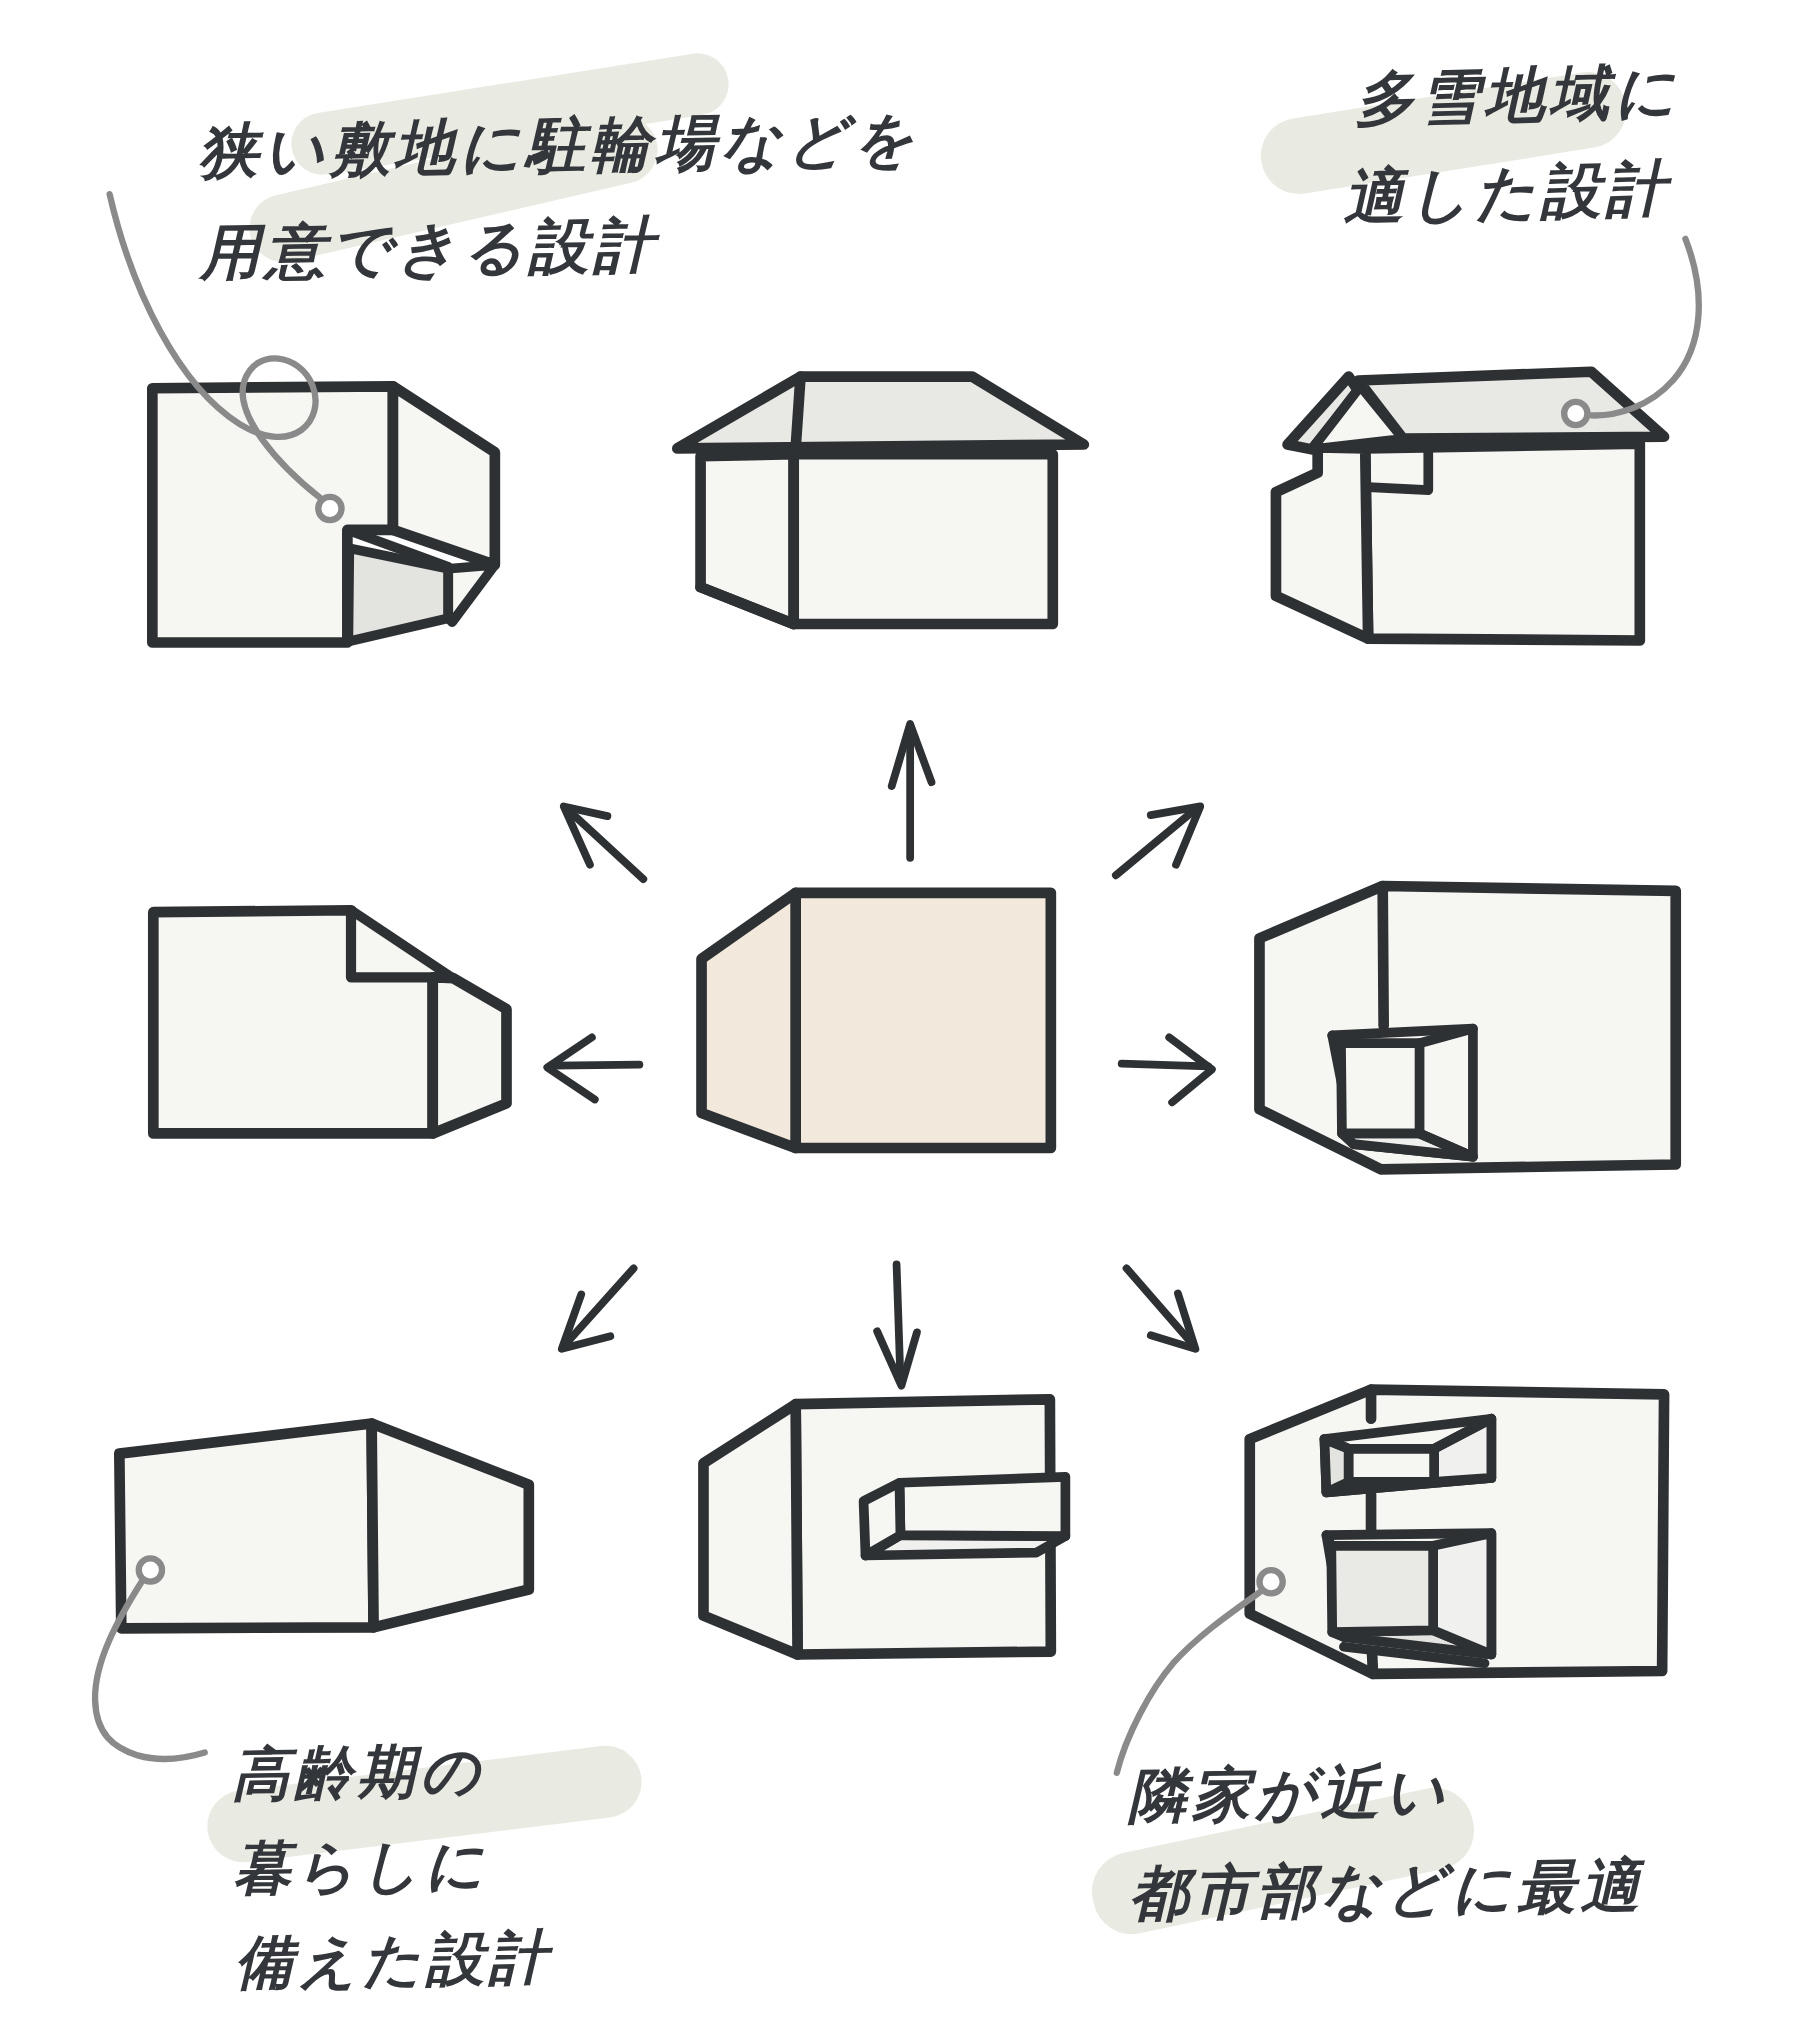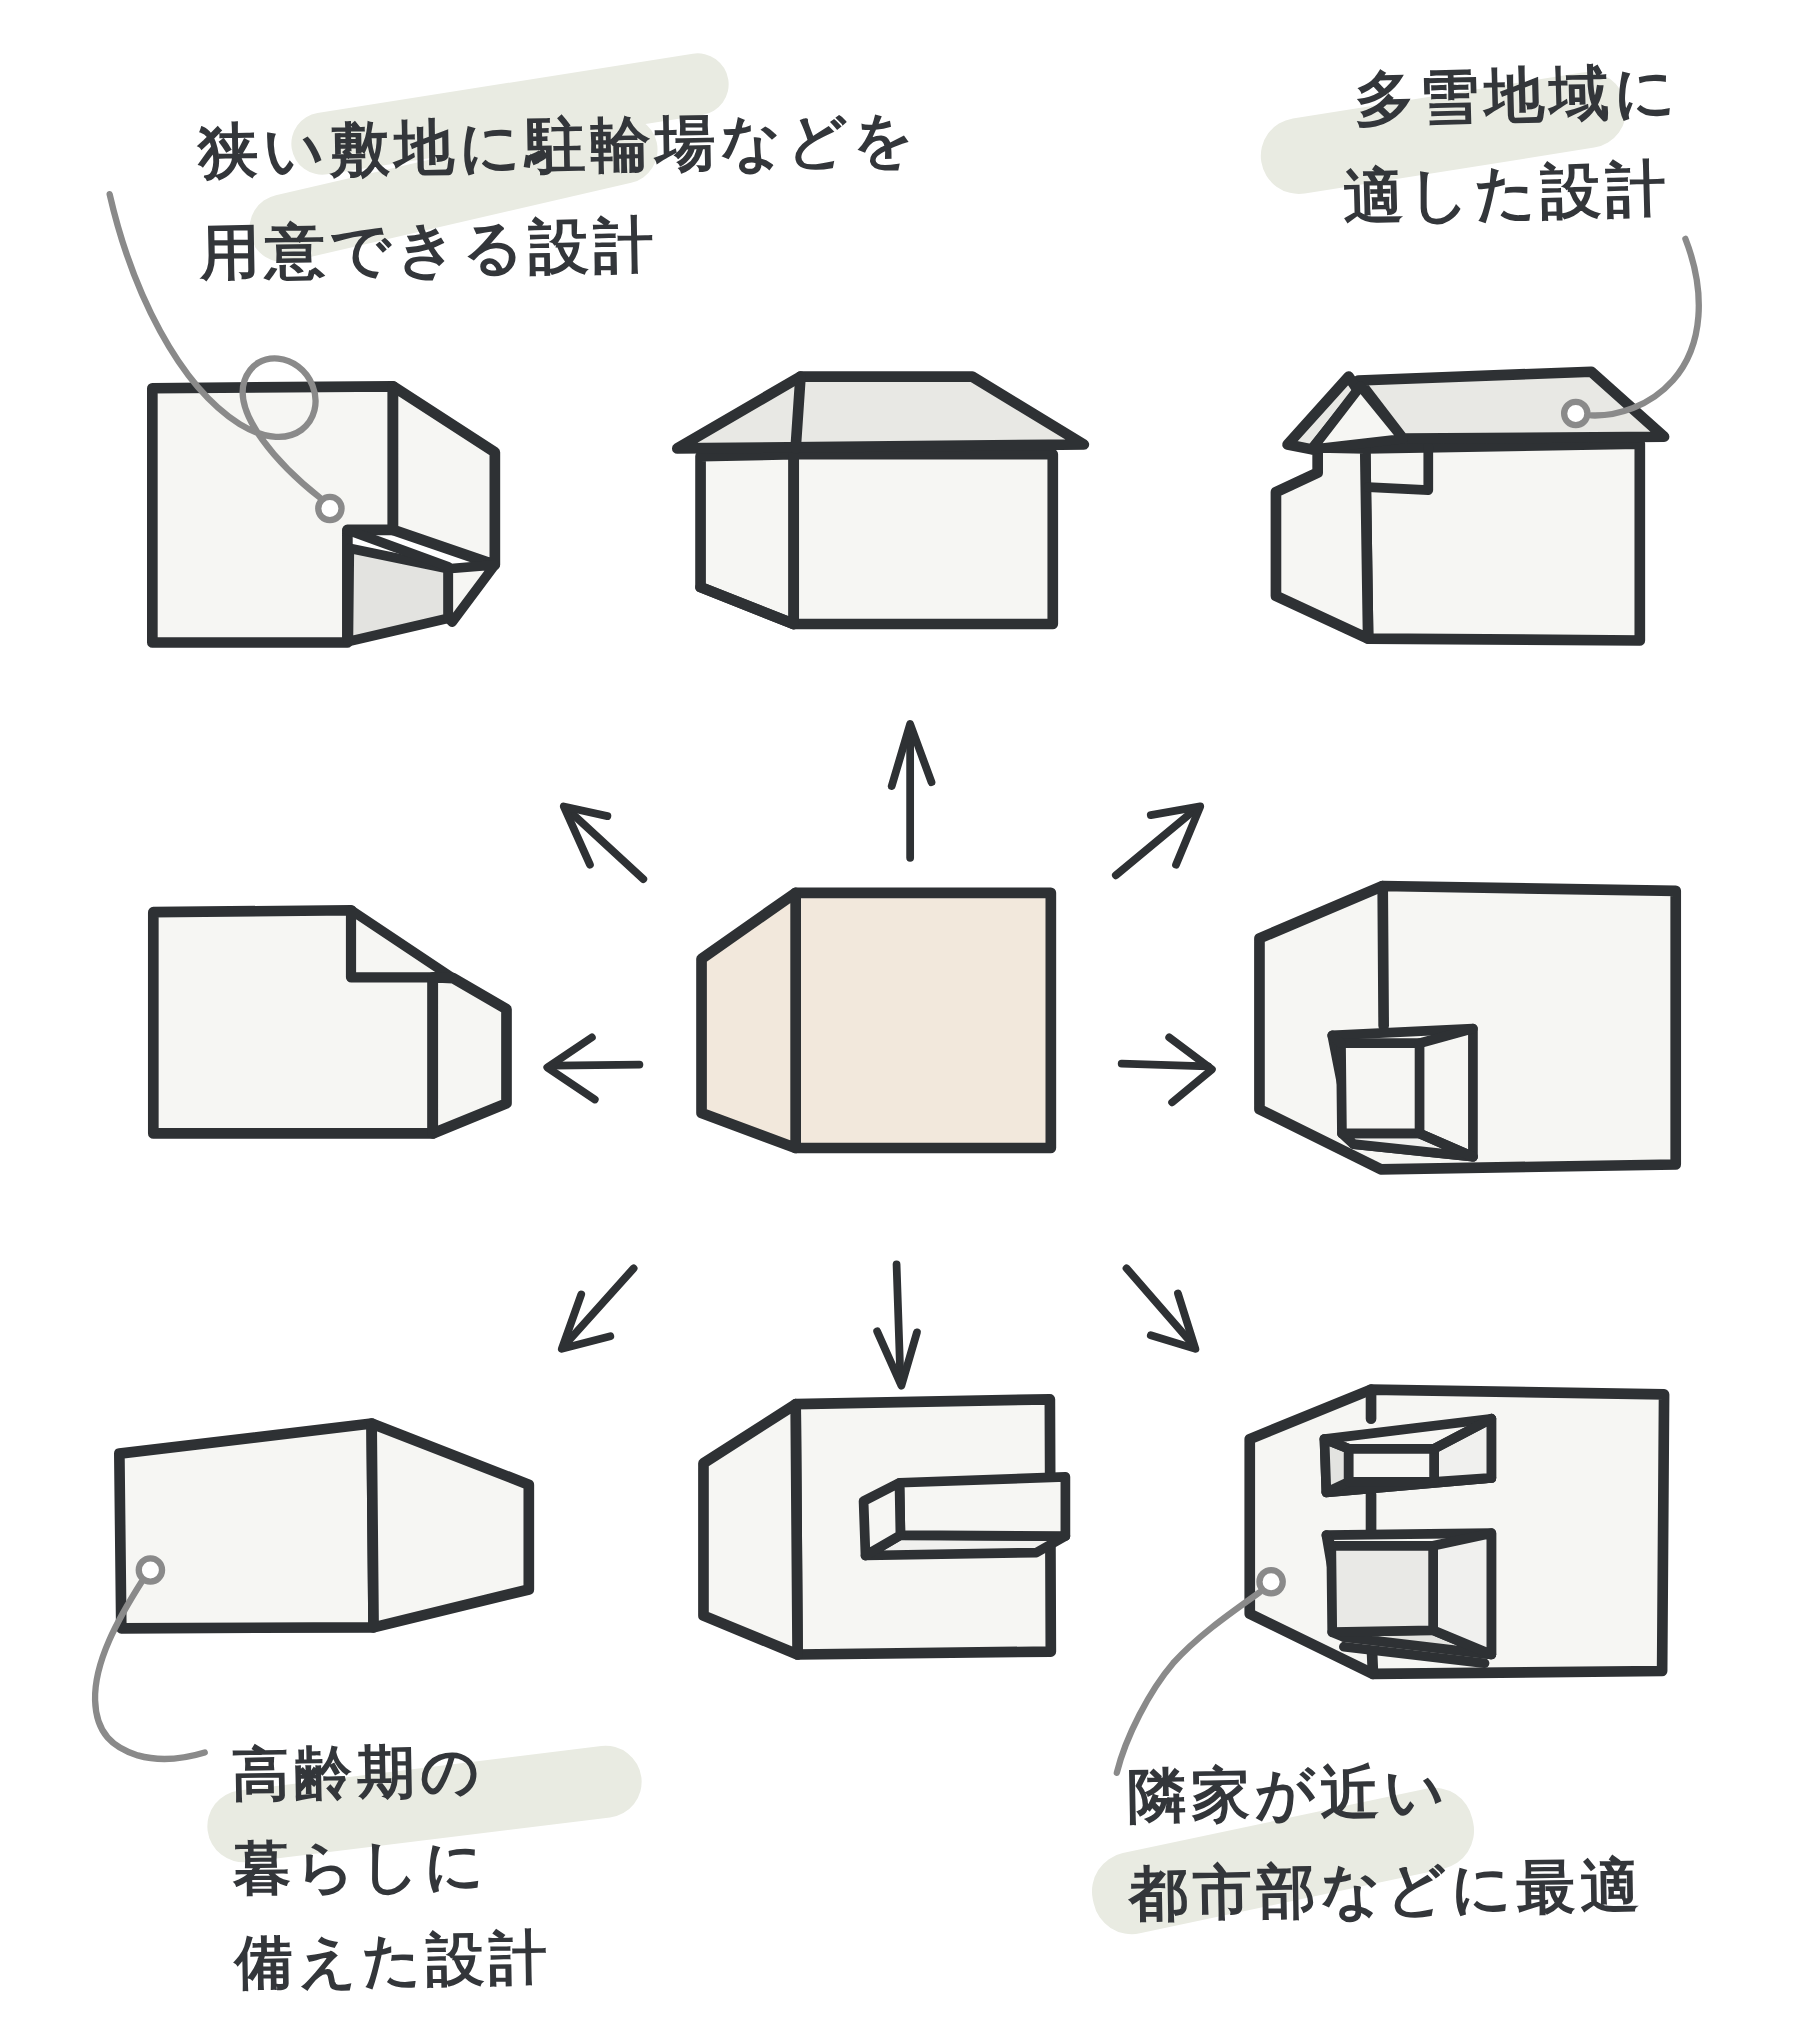--- a/index.html
+++ b/index.html
@@ -9,21 +9,21 @@
     --beige:#f2e8dc;
     --roof:#e8e8e4;
     --recess:#e3e3e0;
     --leader:#8a8a8a;
     --hl:#e9ebe2;
     --bg:#ffffff;
   }
   html,body{margin:0;padding:0;background:var(--bg);}
   .canvas{
     position:relative;width:1797px;height:2034px;background:var(--bg);
-    overflow:hidden;font-family:"DejaVu Sans","Liberation Sans",sans-serif;
+    overflow:hidden;font-family:"DejaVu Sans","Liberation Sans",sans-serif;font-style:italic;
   }
   .hl{position:absolute;background:var(--hl);border-radius:39px;z-index:1;}
   svg.art{position:absolute;left:0;top:0;z-index:2;}
   .ann{position:absolute;z-index:3;color:var(--text);font-weight:600;}
   .ann .ln{white-space:nowrap;}
   .ink{fill:none;stroke:var(--ink);stroke-width:11;stroke-linejoin:round;stroke-linecap:round;}
   .w{fill:var(--house);stroke:var(--ink);stroke-width:11;stroke-linejoin:round;stroke-linecap:round;}
   .b{fill:var(--beige);stroke:var(--ink);stroke-width:11;stroke-linejoin:round;stroke-linecap:round;}
   .r{fill:var(--roof);stroke:var(--ink);stroke-width:11;stroke-linejoin:round;stroke-linecap:round;}
   .g{fill:var(--recess);stroke:var(--ink);stroke-width:10;stroke-linejoin:round;stroke-linecap:round;}

